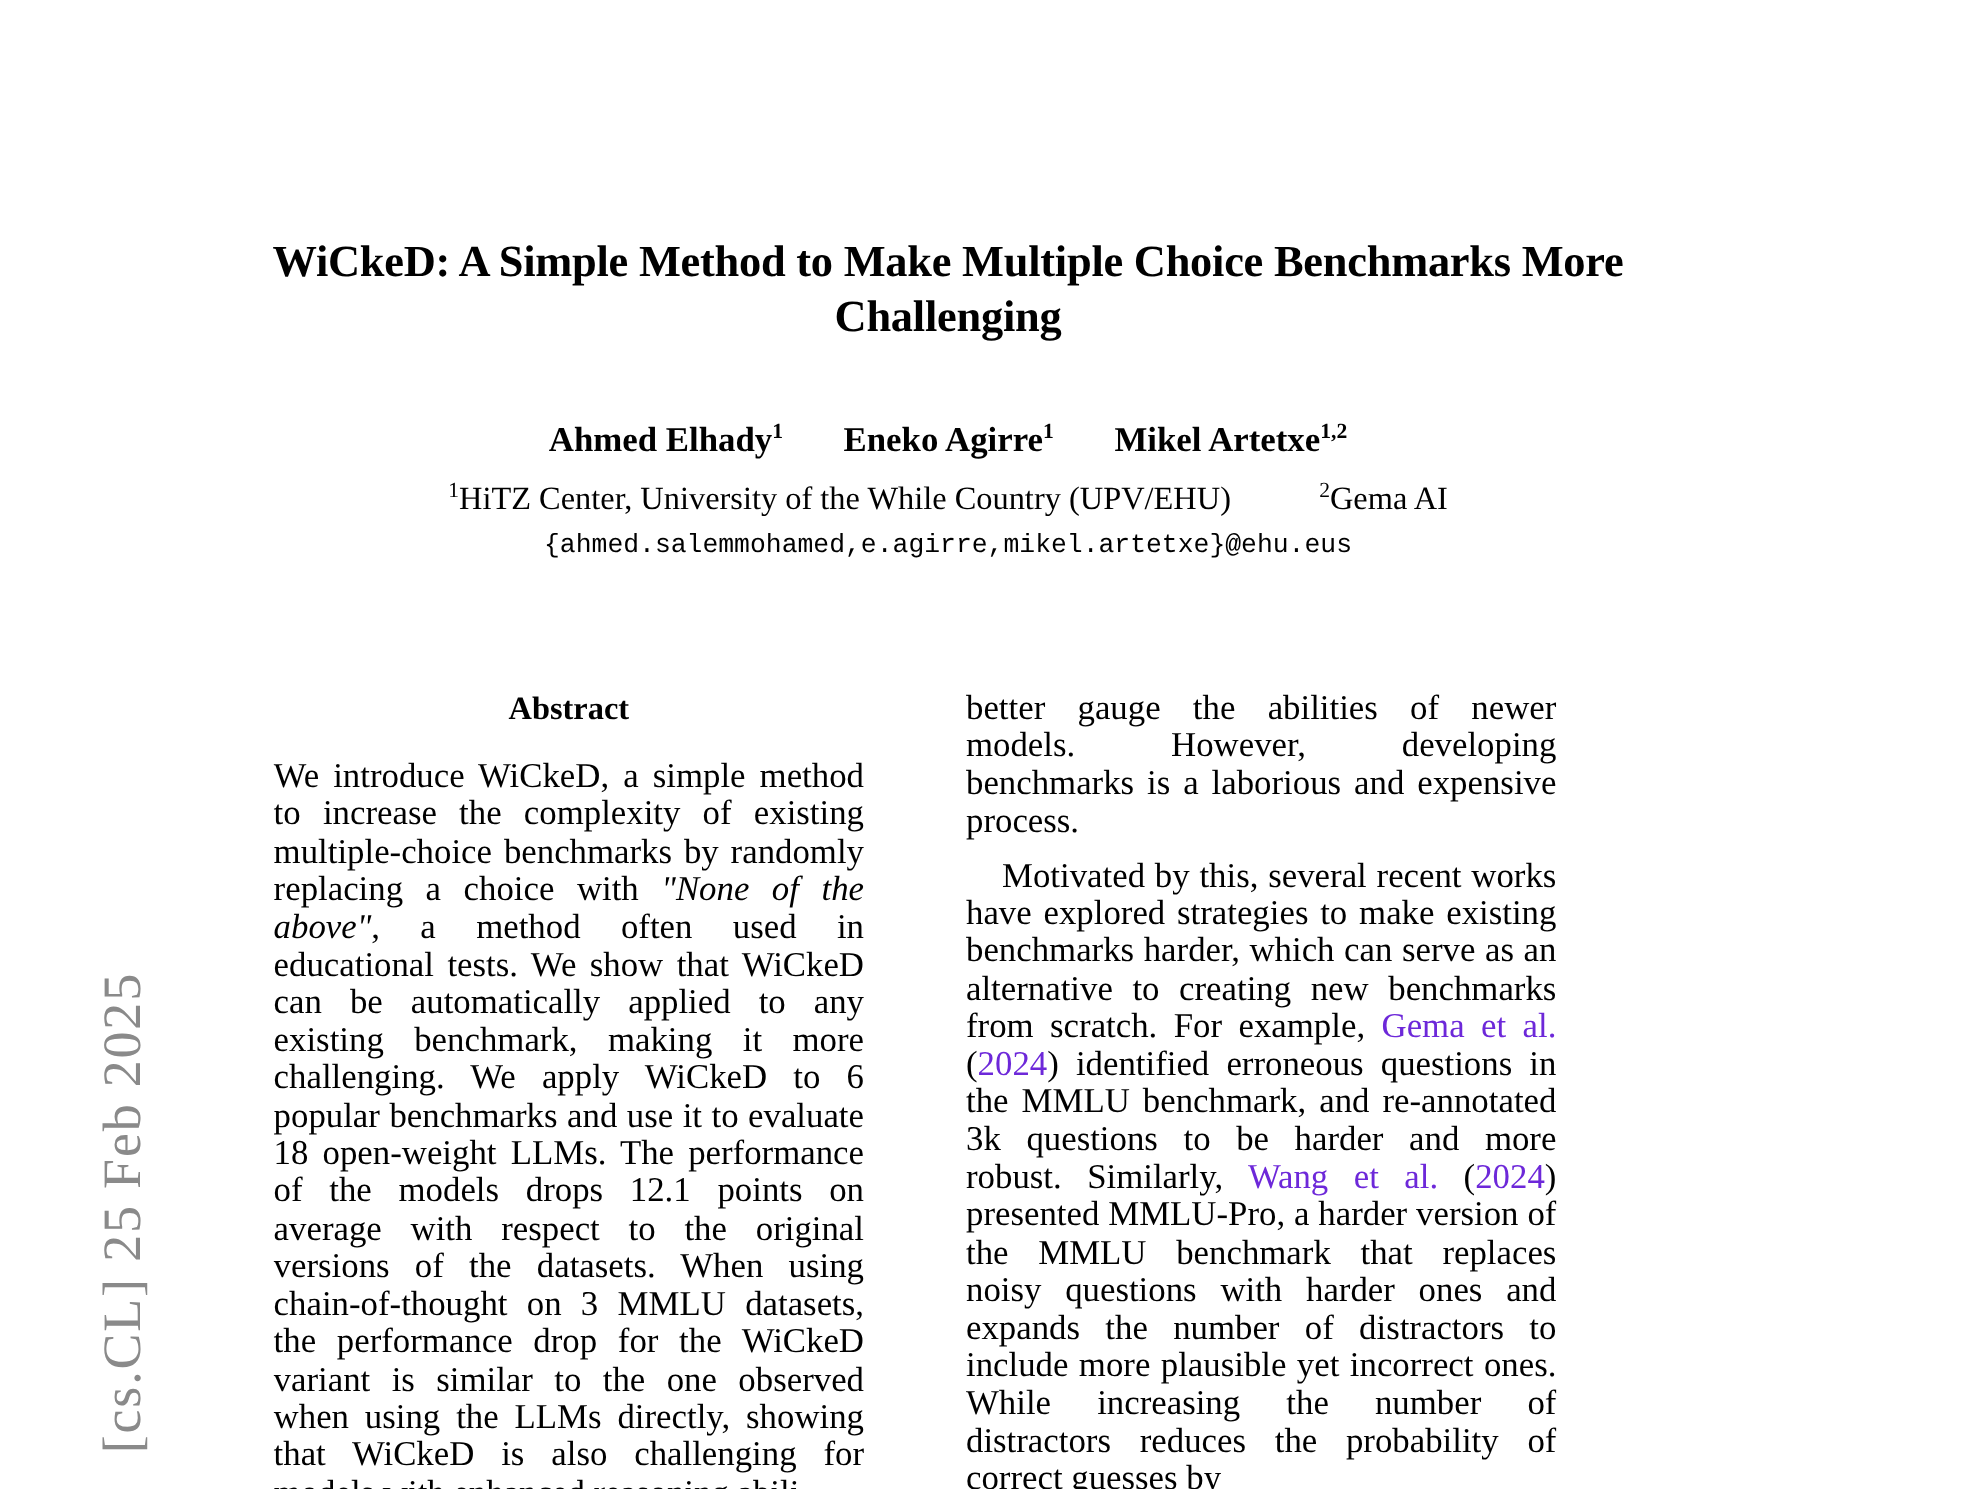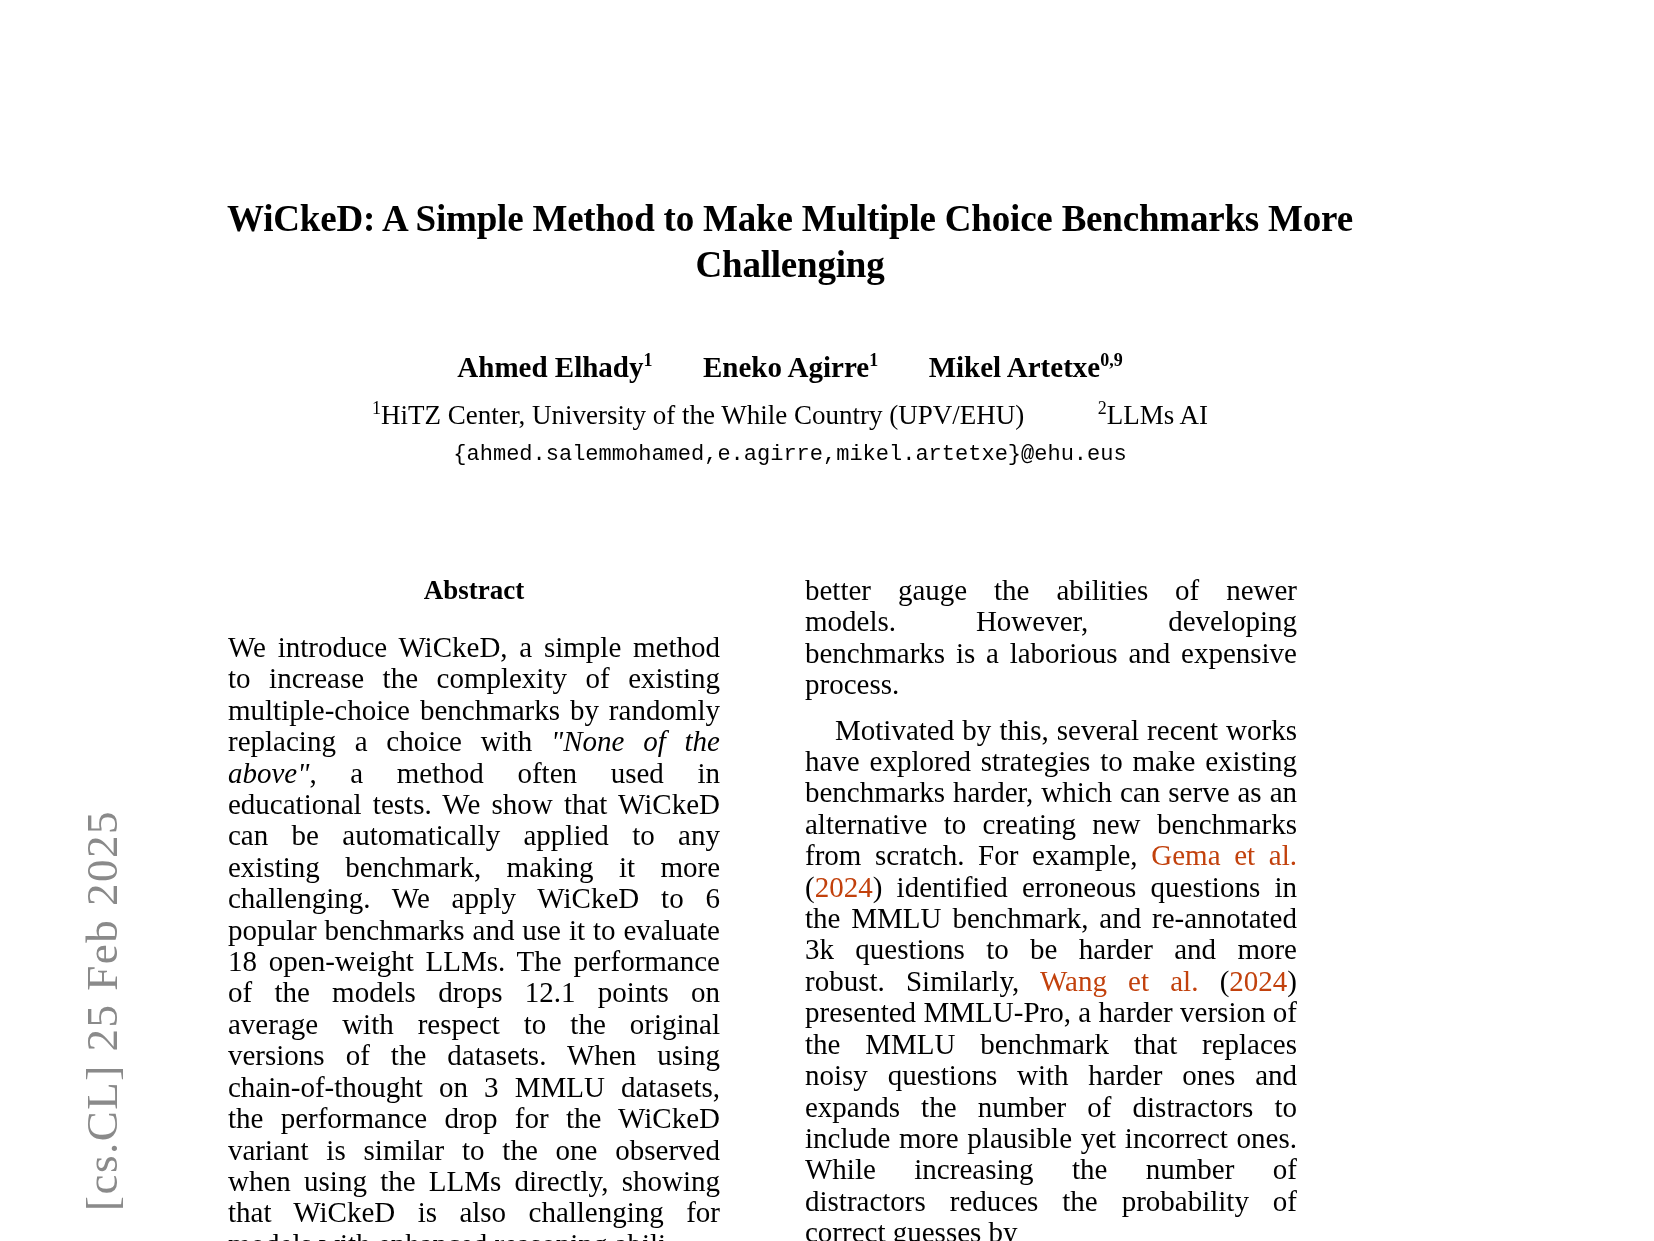--- a/index.html
+++ b/index.html
@@ -128,21 +128,21 @@
     line-height: 31.4px;
     text-align: justify;
     text-justify: inter-word;
     hyphens: manual;
   }
   p.indent { text-indent: 30px; }
   .gap { height: 14px; }
 
   i.quoted { font-style: italic; }
   a.cite {
-    color: #c2410c;
+    color: #6d28d9;
     text-decoration: none;
   }
 </style>
 </head>
 <body>
 
 <div id="arxiv-stamp">[cs.CL]  25 Feb 2025</div>
 
 <div id="page">
 
@@ -150,27 +150,27 @@
     <h1 id="paper-title">WiCkeD: A Simple Method to Make Multiple Choice Benchmarks More Challenging</h1>
   </div>
 
   <div id="authors-block">
 
     <div class="author-line">
       <span class="author-name"><span>Ahmed Elhady</span><sup class="mark">1</sup></span>
       <span class="author-sep"></span>
       <span class="author-name"><span>Eneko Agirre</span><sup class="mark">1</sup></span>
       <span class="author-sep"></span>
-      <span class="author-name"><span>Mikel Artetxe</span><sup class="mark">0,9</sup></span>
+      <span class="author-name"><span>Mikel Artetxe</span><sup class="mark">1,2</sup></span>
     </div>
 
     <div id="affil-line">
       <span><sup class="mark">1</sup><span>HiTZ Center, University of the While Country (UPV/EHU)</span></span>
       <span class="affil-gap"></span>
-      <span><sup class="mark">2</sup><span>LLMs AI</span></span>
+      <span><sup class="mark">2</sup><span>Gema AI</span></span>
     </div>
 
     <div id="email-line">{ahmed.salemmohamed,e.agirre,mikel.artetxe}@ehu.eus</div>
   </div>
 
   <div id="columns">
 
     <div class="col" id="col-left">
       <div id="abstract-heading">Abstract</div>
       <p class="body"><span>We introduce WiCkeD, a simple method to increase the complexity of existing multiple-choice benchmarks by randomly replacing a choice with </span><i class="quoted">"None of the above"</i><span>, a method often used in educational tests. We show that WiCkeD can be automatically applied to any existing benchmark, making it more challenging. We apply WiCkeD to 6 popular benchmarks and use it to evaluate 18 open-weight LLMs. The performance of the models drops 12.1 points on average with respect to the original versions of the datasets. When using chain-of-thought on 3 MMLU datasets, the performance drop for the WiCkeD variant is similar to the one observed when using the LLMs directly, showing that WiCkeD is also challenging for models with enhanced reasoning abili-</span></p>

